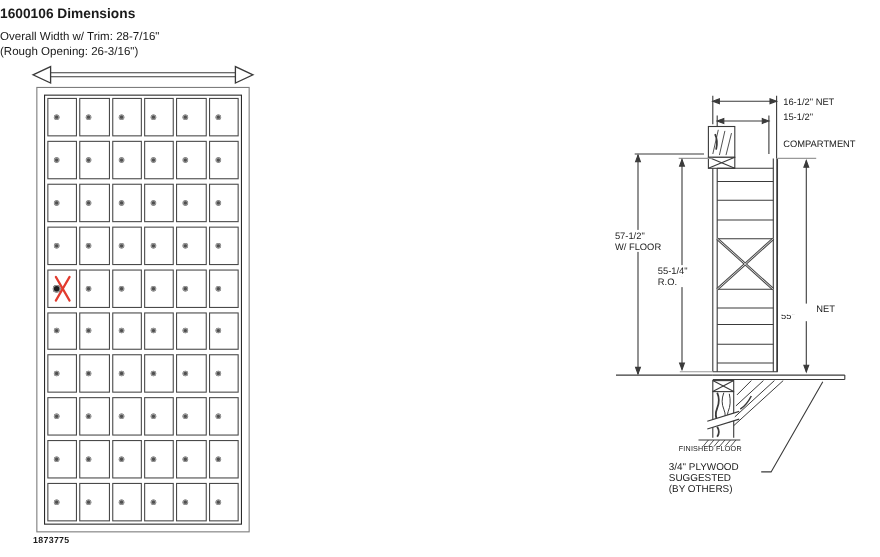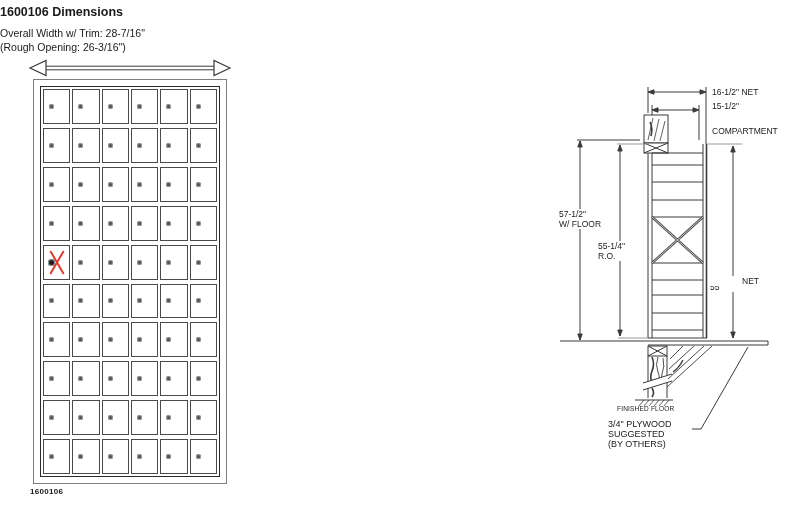--- a/index.html
+++ b/index.html
@@ -232,21 +232,21 @@
           <div class="door">
             <span class="lock"></span>
           </div>
           <div class="door">
             <span class="lock"></span>
           </div>
         </div>
     </div>
   </div>
 
-  <div class="abs ctr model" style="left:30px;top:487px;width:200px;">1600106</div>
+  <div class="abs ctr model" style="left:30px;top:487px;width:200px;">1873775</div>
 
 
   <svg class="abs" style="left:555px;top:80px;" width="245" height="385" viewBox="0 0 245 385">
 
     <g stroke="#3a3a3a" stroke-width="1" fill="#3a3a3a">
       <line x1="93" y1="7" x2="93" y2="33"></line>
       <line x1="151" y1="7" x2="151" y2="64"></line>
       <line x1="99" y1="12" x2="145" y2="12"></line>
       <polygon points="93,12 99,9.8 99,14.2"></polygon>
       <polygon points="151,12 145,9.8 145,14.2"></polygon>

